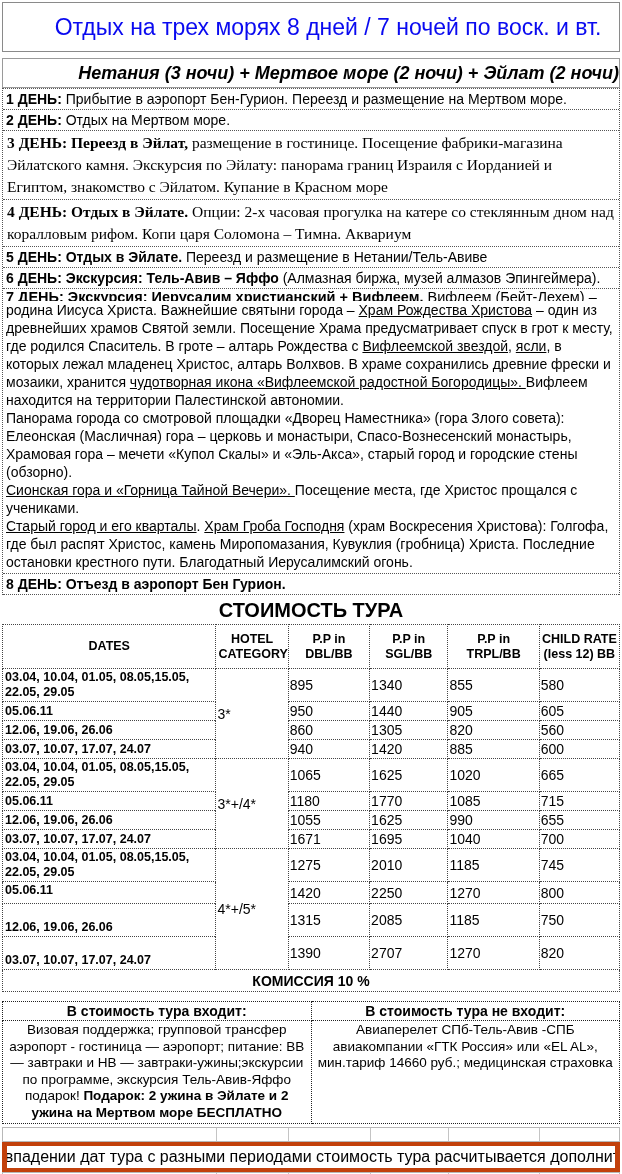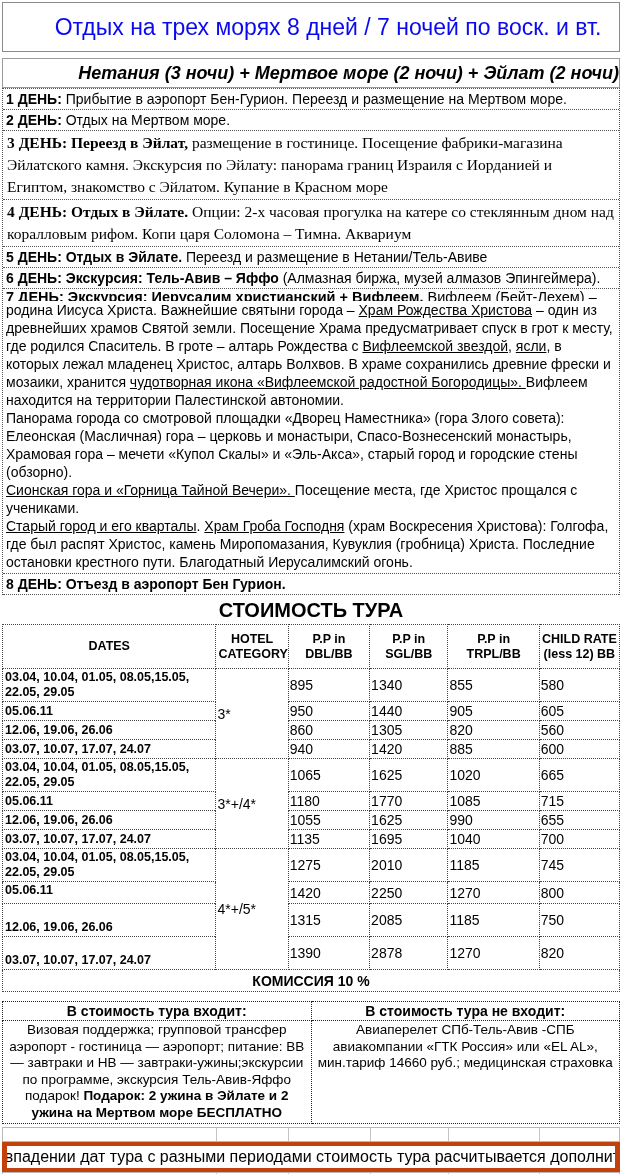--- a/index.html
+++ b/index.html
@@ -149,21 +149,21 @@
         </tr>
         <tr>
           <td class="dates">12.06, 19.06, 26.06</td>
           <td class="val">1055</td>
           <td class="val">1625</td>
           <td class="val">990</td>
           <td class="val">655</td>
         </tr>
         <tr>
           <td class="dates">03.07, 10.07, 17.07, 24.07</td>
-          <td class="val">1135</td>
+          <td class="val">1671</td>
           <td class="val">1695</td>
           <td class="val">1040</td>
           <td class="val">700</td>
         </tr>
         <tr class="first ">
           <td class="dates">03.04, 10.04, 01.05, 08.05,15.05, 22.05, 29.05</td>
           <td class="cat" rowspan="4">4*+/5*</td>
           <td class="val">1275</td>
           <td class="val">2010</td>
           <td class="val">1185</td>
@@ -179,21 +179,21 @@
         <tr class="vbot">
           <td class="dates">12.06, 19.06, 26.06</td>
           <td class="val">1315</td>
           <td class="val">2085</td>
           <td class="val">1185</td>
           <td class="val">750</td>
         </tr>
         <tr class="vbot">
           <td class="dates">03.07, 10.07, 17.07, 24.07</td>
           <td class="val">1390</td>
-          <td class="val">2878</td>
+          <td class="val">2707</td>
           <td class="val">1270</td>
           <td class="val">820</td>
         </tr>
       </tbody>
   </table>
 
   <div class="commission">КОМИССИЯ 10 %</div>
 
   <table class="inc">
     <colgroup>

